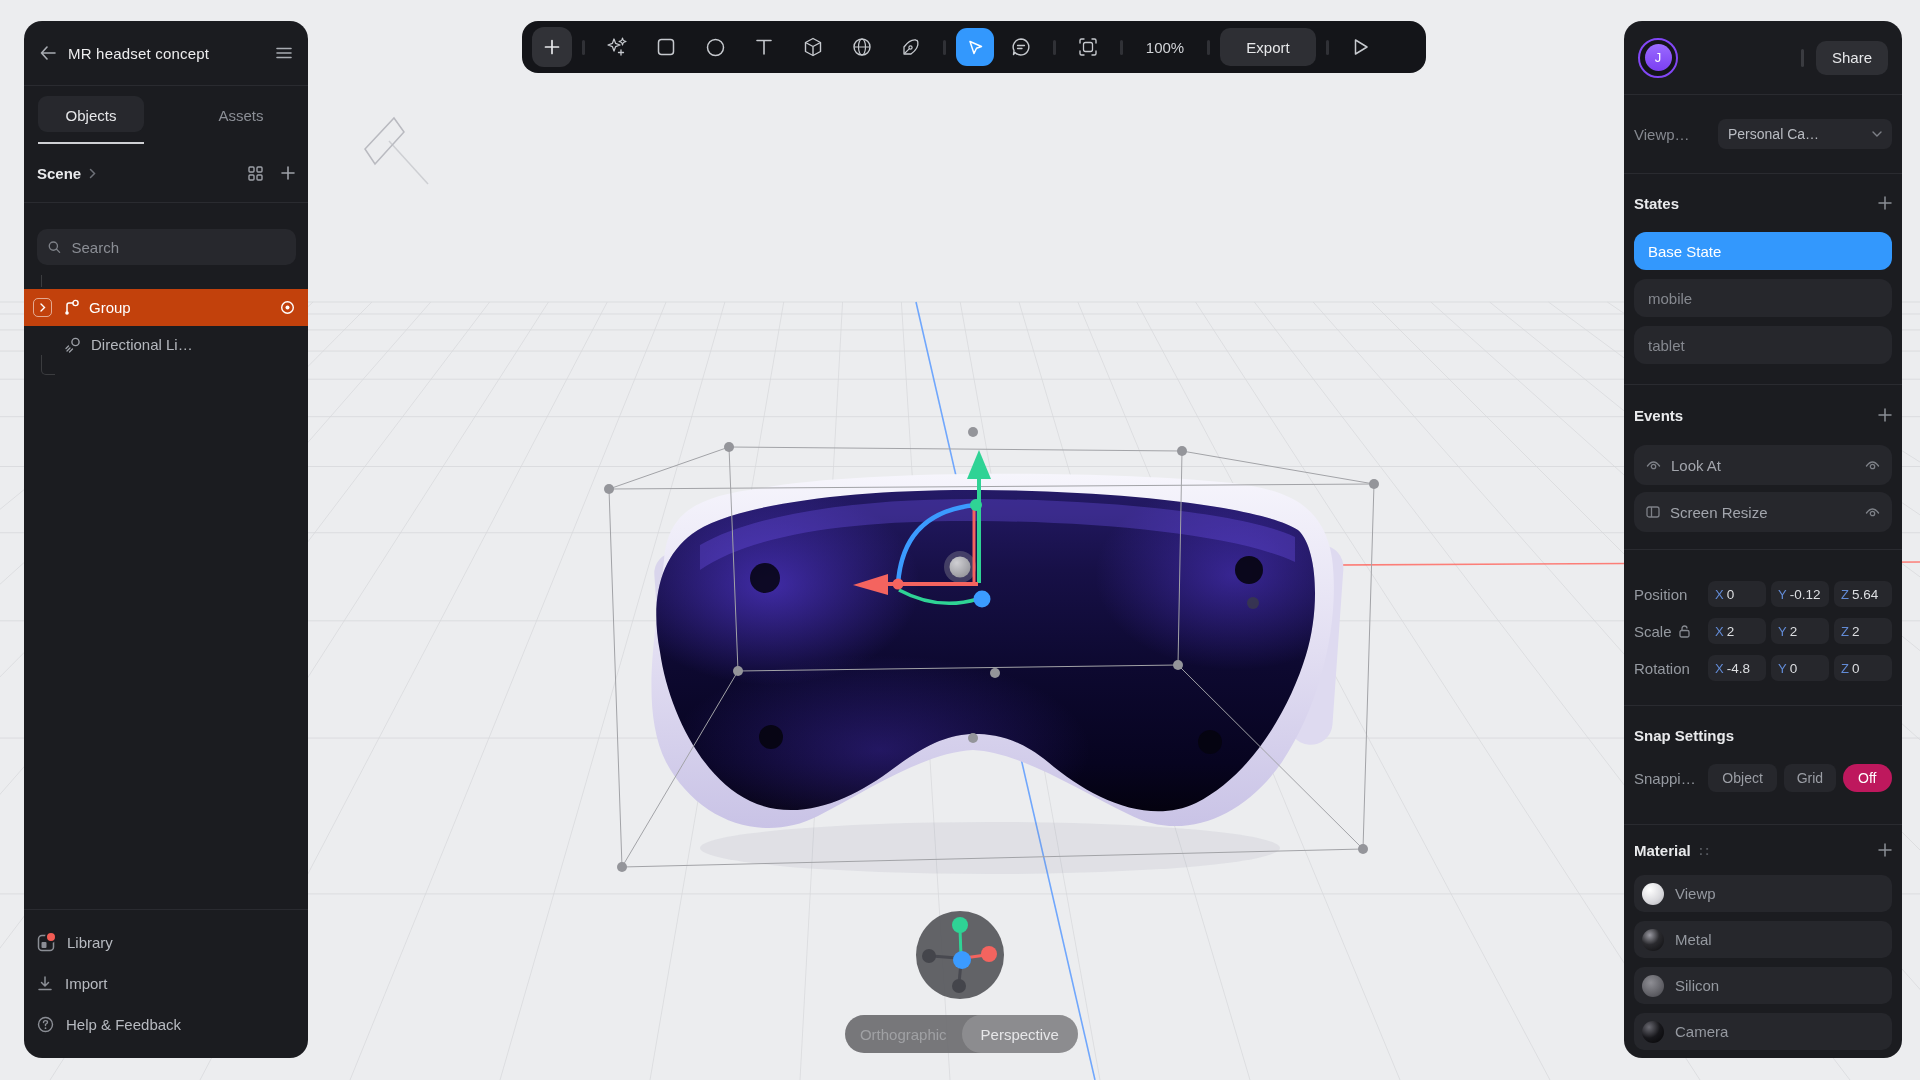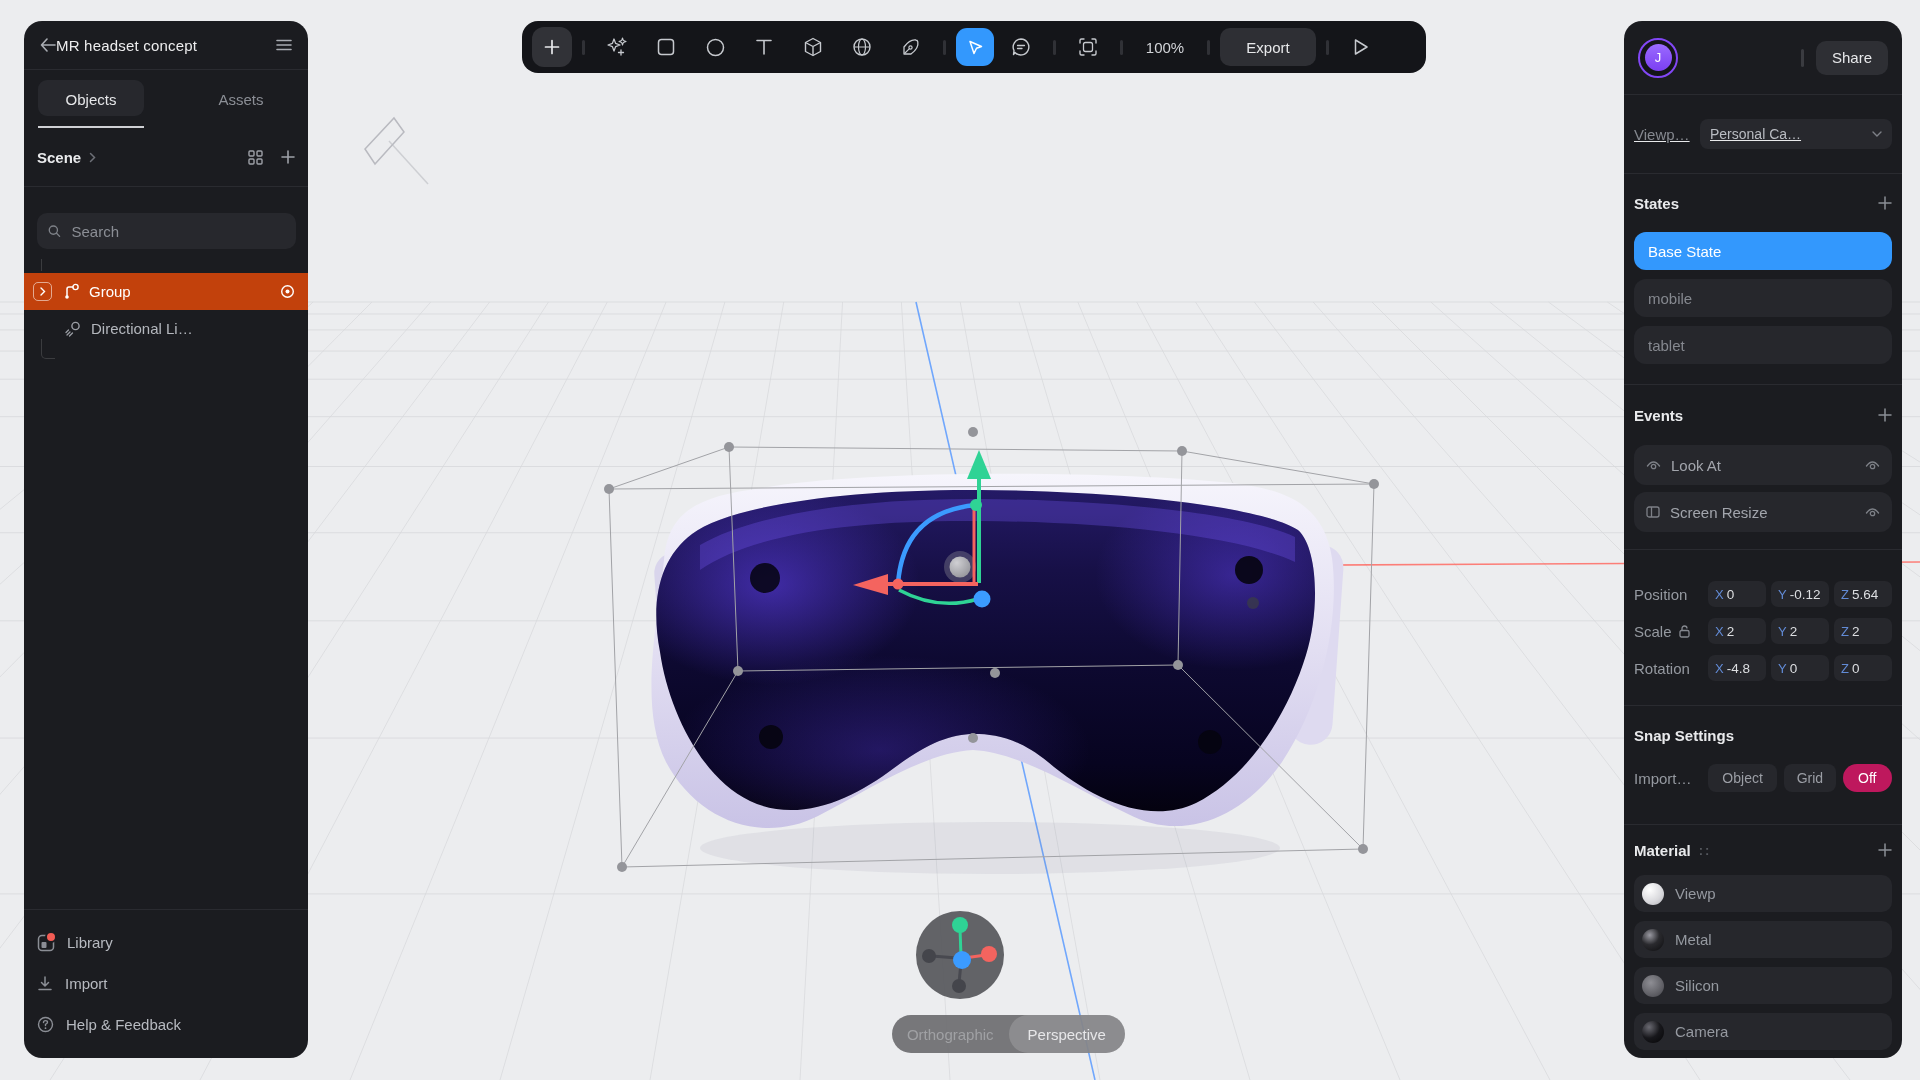--- a/index.html
+++ b/index.html
@@ -10,36 +10,36 @@
     -webkit-font-smoothing:antialiased;
   }
   
   .spacer{flex:1;}
   .vbar{width:3px;height:18px;background:#3a3b40;border-radius:2px;}
   svg.ic{display:block;}
   
   #canvas{position:absolute;inset:0;z-index:1;}
   #scene-svg{position:absolute;left:0;top:0;}
   #proj-toggle{
-    position:absolute;left:892px;top:1015px;width:233px;height:38px;
+    position:absolute;left:845px;top:1015px;width:233px;height:38px;
     background:rgba(108,109,112,0.92);border-radius:19px;z-index:2;
     display:flex;align-items:center;font-size:15px;
   }
   #proj-toggle .opt{flex:1;text-align:center;position:relative;z-index:2;cursor:default;}
   #proj-toggle .opt.inactive{color:#a0a1a4;}
   #proj-toggle .opt.active{color:#e7e7e9;}
   #proj-active-bg{
     position:absolute;left:117px;top:0;width:116px;height:38px;
     background:rgba(255,255,255,0.16);border-radius:19px;z-index:1;
   }
   
   .panel{position:absolute;background:#1b1c20;border-radius:18px;color:#e8e9eb;z-index:5;}
   
   #left-panel{left:24px;top:21px;width:284px;height:1037px;display:flex;flex-direction:column;overflow:hidden;}
-  .lp-header{height:48px;flex:none;display:flex;align-items:center;padding:0 16px;justify-content:flex-end;}
+  .lp-header{height:48px;flex:none;display:flex;align-items:center;padding:8px 16px;gap:12px;justify-content:flex-end;}
   .lp-title{font-size:15px;color:#ededee;letter-spacing:.2px;white-space:nowrap;}
   .lp-tabs{height:58px;flex:none;display:flex;align-items:stretch;padding:0 12px;border-top:1px solid #2a2b30;gap:40px;}
   .tab{flex:1;display:flex;align-items:center;justify-content:center;font-size:15px;position:relative;}
   .tab.active{color:#e6e7e9;}
   .tab.active .tab-bg{position:absolute;inset:10px 2px 12px 2px;background:#27282d;border-radius:9px;z-index:0;}
   .tab span{position:relative;z-index:1;}
   .tab.active::after{content:"";position:absolute;left:2px;right:2px;bottom:0;height:2px;background:#cfd0d4;}
   .tab.inactive{color:#8b8e95;}
   .lp-scene{height:58px;flex:none;display:flex;align-items:center;padding:0 13px;gap:8px;border-bottom:1px solid #2a2b30;}
   .scene-label{font-size:15px;font-weight:700;color:#e9eaec;}
@@ -68,21 +68,21 @@
   .tb-div{width:3px;height:15px;background:#303136;border-radius:2px;margin:0 5px;flex:none;}
   .tb-cursor{width:38px;height:38px;background:#3398fd;border-radius:11px;display:flex;align-items:center;justify-content:center;flex:none;}
   .tb-zoom{width:64px;text-align:center;font-size:15px;color:#d2d4d8;flex:none;}
   .tb-export{width:96px;height:38px;background:#2e2f34;border-radius:10px;display:flex;align-items:center;justify-content:center;font-size:15px;color:#e7e8ea;flex:none;}
   
   #right-panel{left:1624px;top:21px;width:278px;height:1037px;display:flex;flex-direction:column;overflow:hidden;}
   .rp-header{height:73px;flex:none;display:flex;align-items:center;padding:0 14px;gap:12px;border-bottom:1px solid #2a2b30;}
   .avatar-ring{width:36px;height:36px;border:2px solid #8247f5;border-radius:50%;display:flex;align-items:center;justify-content:center;flex:none;background:#141519;}
   .avatar{width:27px;height:27px;border-radius:50%;background:linear-gradient(180deg,#9b6bff,#7b3ff2);display:flex;align-items:center;justify-content:center;font-size:13px;color:#fff;}
   .share-btn{width:72px;height:34px;background:#2e2f34;border-radius:10px;display:flex;align-items:center;justify-content:center;font-size:15px;color:#e7e8ea;}
-  .rp-viewport{height:78px;flex:none;display:flex;align-items:center;padding:0 10px;gap:5px;border-bottom:1px solid #2a2b30;text-decoration:underline;}
+  .rp-viewport{height:78px;flex:none;display:flex;align-items:center;padding:0 10px;gap:23px;border-bottom:1px solid #2a2b30;}
   .rp-viewport .lbl{font-size:15px;color:#85888f;flex:none;width:61px;}
   .vp-dd{flex:1;height:30px;background:#27282d;border-radius:8px;display:flex;align-items:center;padding:0 10px;gap:6px;}
   .vp-dd .val{font-size:14px;color:#b9bcc2;flex:1;}
   .rp-sec{flex:none;padding:0 10px;border-bottom:1px solid #2a2b30;}
   .sec-head{display:flex;align-items:center;}
   .sec-title{font-size:15px;font-weight:700;color:#e9eaec;}
   .plus-ic{color:#8b8e95;}
   .chip{height:38px;border-radius:12px;background:#26272c;display:flex;align-items:center;padding:0 14px;font-size:15px;color:#85888f;margin-bottom:9px;}
   .chip.active{background:#3398fd;color:#ffffff;}
   #sec-states{height:210px;}
@@ -601,21 +601,21 @@
           </div>
       </div>
     </div>
   </div>
 
   <div id="sec-snap" class="rp-sec">
     <div class="sec-head">
       <span class="sec-title">Snap Settings</span>
     </div>
     <div class="snap-row">
-      <span class="lbl">Import…</span>
+      <span class="lbl">Snappi…</span>
       <div class="snap-chip obj">Object</div>
       <div class="snap-chip grid">Grid</div>
       <div class="snap-chip off">Off</div>
     </div>
   </div>
 
   <div id="sec-material" class="rp-sec">
     <div class="sec-head">
       <span class="sec-title">Material</span>
       <span class="drag-dots">::</span>

